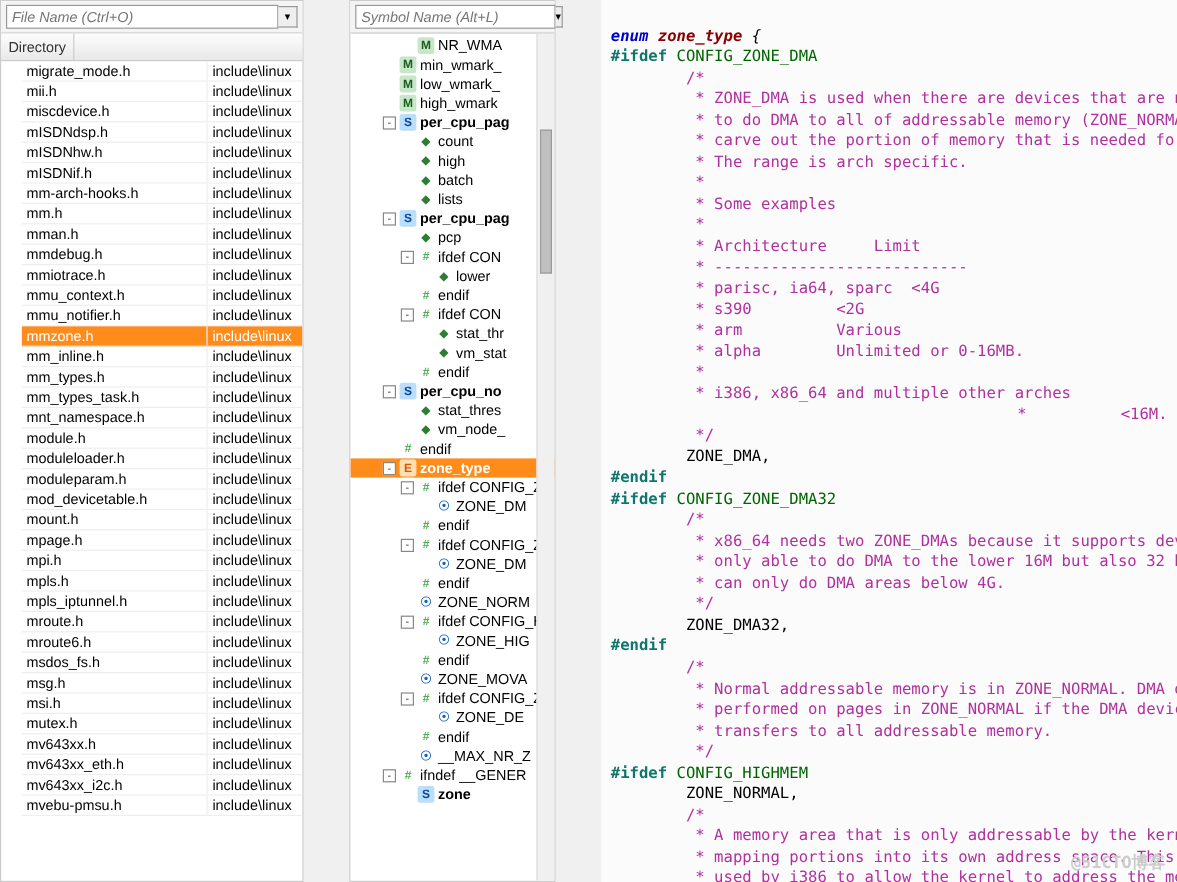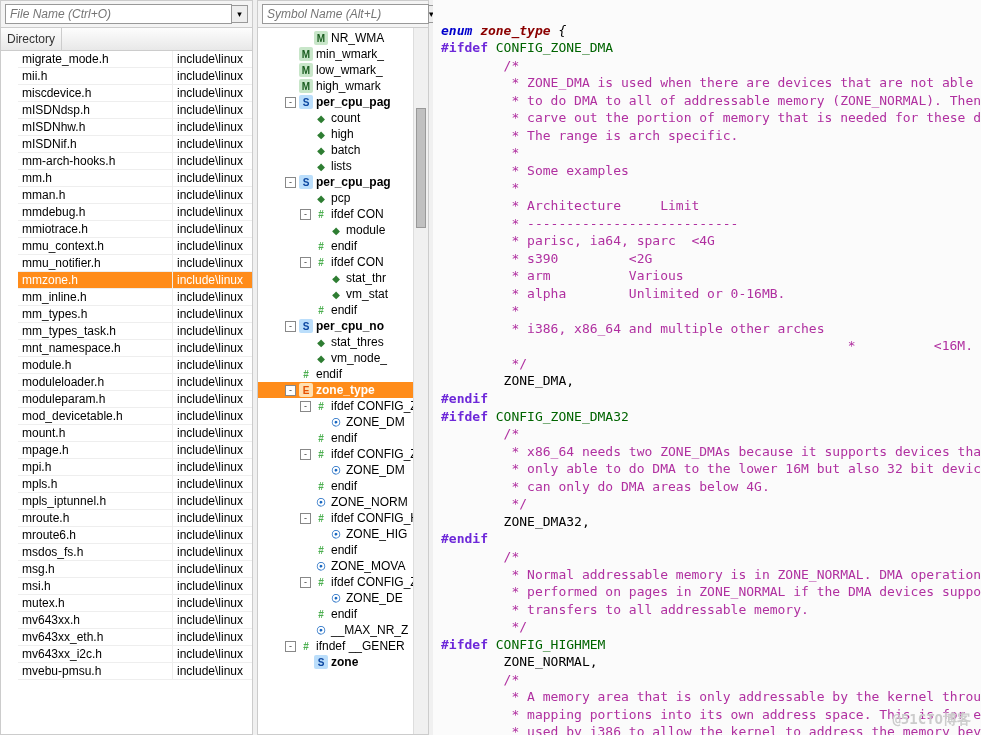--- a/index.html
+++ b/index.html
@@ -1,17 +1,17 @@
 <!DOCTYPE html>
 <html><head>
 <meta charset="utf-8">
 <style>
 * { box-sizing: border-box; margin: 0; padding: 0; }
 body { font-family: "Segoe UI", Tahoma, sans-serif; font-size: 12px; background: #f0f0f0; overflow: hidden; }
-.container { display: flex; width: 981px; height: 735px; }
+.container { display: flex; width: 981px; height: 735px; gap: 34px; }
 .panel { background: #fff; border: 1px solid #ccc; display: flex; flex-direction: column; }
 .left-panel { width: 253px; }
 .mid-panel { width: 172px; margin-left: 4px; }
 .code-panel { flex: 1; margin-left: 4px; background: #fbfbfb; padding: 4px 8px; font-family: Consolas, monospace; font-size: 13px; line-height: 1.35; overflow: hidden; position: relative; }
 .search-row { display: flex; align-items: center; padding: 3px 4px; background: #f4f4f4; border-bottom: 1px solid #ccc; }
 .search-row input { flex: 1; border: 1px solid #999; padding: 2px 4px; font-size: 12px; font-style: italic; color: #666; }
 .dropdown-btn { width: 16px; height: 18px; border: 1px solid #999; border-left: none; background: #eee; font-size: 9px; display:flex; align-items:center; justify-content:center; }
 .header-row { display: flex; background: linear-gradient(#fdfdfd,#e8e8e8); border-bottom: 1px solid #ccc; }
 .header-cell { padding: 4px 6px; font-size: 12px; color: #333; border-right: 1px solid #ccc; }
 .header-cell.c1 { width: 155px; }
@@ -29,21 +29,21 @@
 .ic-s { background:#bbdefb; color:#0d47a1; font-weight:bold; }
 .ic-d { color:#2e7d32; }
 .ic-h { color:#4caf50; font-weight:bold; }
 .ic-e { background:#ffe0b2; color:#e65100; font-weight:bold; }
 .ic-z { color:#1565c0; }
 .ind { display:inline-block; }
 .bold { font-weight: bold; }
 
 .kw { color: #0000cc; font-weight: bold; }
 .id { color: #8b0000; font-weight: bold; }
-.pp { color: #6d28d9; font-weight: bold; text-align: right; }
+.pp { color: #0f766e; font-weight: bold; text-align: right; }
 .cm { color: #b030a0; }
 .st { color: #006400; }
 .scrollbar { position:absolute; right:0; top:0; bottom:0; width:15px; background:#f0f0f0; border-left:1px solid #ddd; }
 .thumb { position:absolute; left:2px; right:2px; background:#c0c0c0; border:1px solid #999; }
 .watermark { position:absolute; right:10px; bottom:6px; color:#ccc; font-size:14px;font-weight:bold; }
 </style>
 </head>
 <body>
 
 <div class="container">
@@ -283,21 +283,21 @@
         <div class="tree-row">
           <span class="ind" style="width:40px"></span>
           <span class="tw">-</span>
           <span class="ic ic-h">#</span>
           <span class="">ifdef CON</span>
         </div>
         <div class="tree-row">
           <span class="ind" style="width:55px"></span>
           <span style="width:14px;display:inline-block"></span>
           <span class="ic ic-d">◆</span>
-          <span class="">module</span>
+          <span class="">lower</span>
         </div>
         <div class="tree-row">
           <span class="ind" style="width:40px"></span>
           <span style="width:14px;display:inline-block"></span>
           <span class="ic ic-h">#</span>
           <span class="">endif</span>
         </div>
         <div class="tree-row">
           <span class="ind" style="width:40px"></span>
           <span class="tw">-</span>

